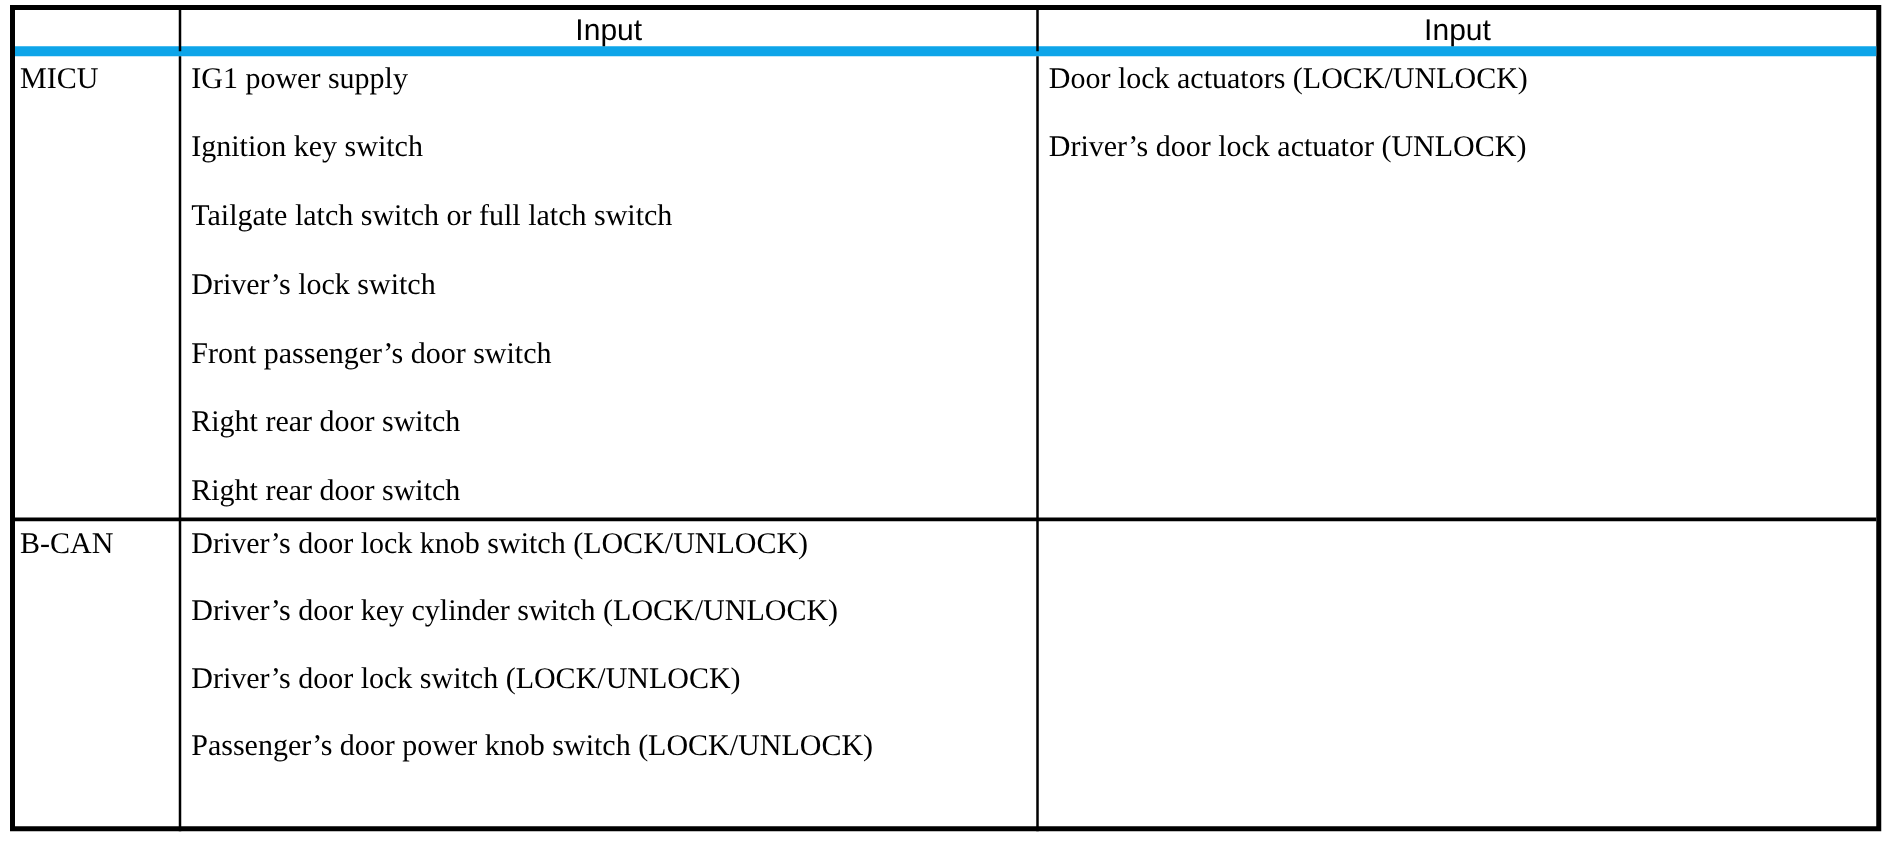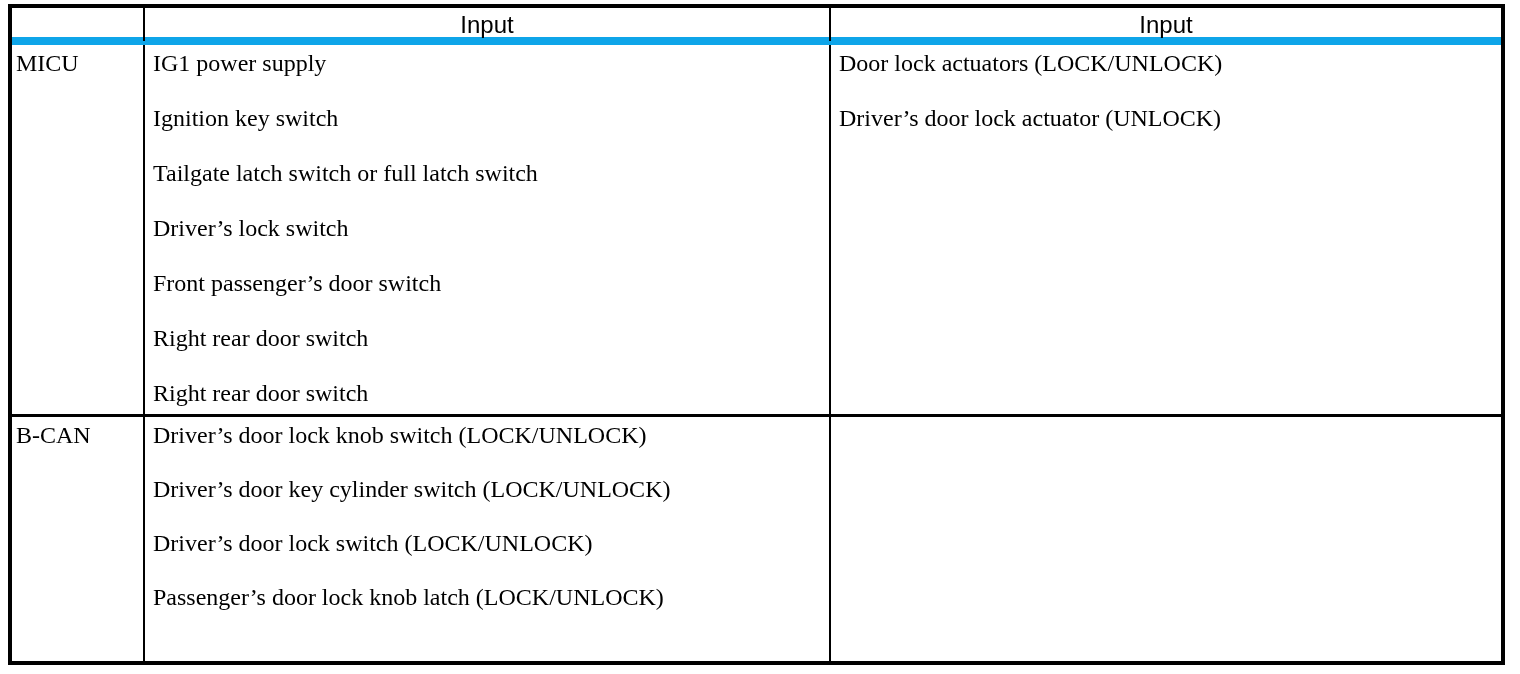--- a/index.html
+++ b/index.html
@@ -118,20 +118,20 @@
           <div class="cellline">Driver’s door lock actuator (UNLOCK)</div>
         </div>
       </div>
 
       <div class="section sec-bcan">
         <div class="sec-label">B-CAN</div>
         <div class="col-input">
           <div class="cellline">Driver’s door lock knob switch (LOCK/UNLOCK)</div>
           <div class="cellline">Driver’s door key cylinder switch (LOCK/UNLOCK)</div>
           <div class="cellline">Driver’s door lock switch (LOCK/UNLOCK)</div>
-          <div class="cellline">Passenger’s door lock knob latch (LOCK/UNLOCK)</div>
+          <div class="cellline">Passenger’s door power knob switch (LOCK/UNLOCK)</div>
         </div>
         <div class="col-output"></div>
       </div>
 
     </div>
   </div>
 </div>
 
 </body></html>

